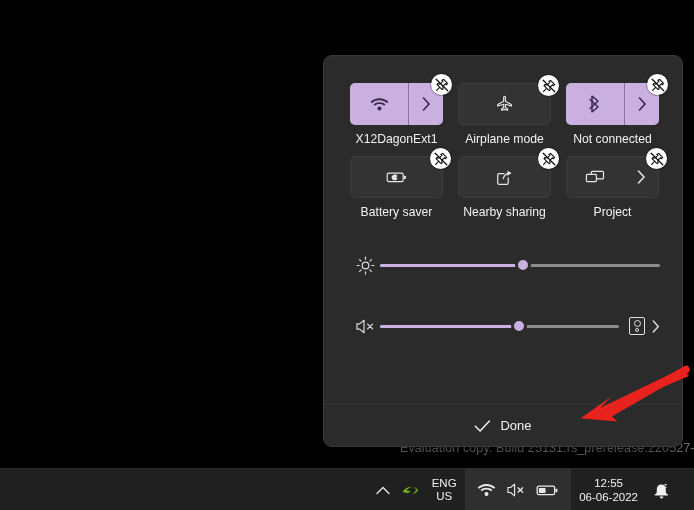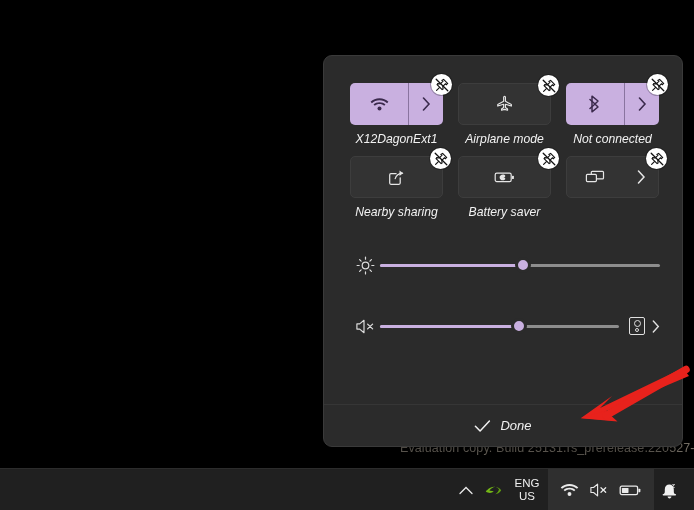--- a/index.html
+++ b/index.html
@@ -21,21 +21,20 @@
 
   
   #qs-panel {
     position: absolute; left: 323px; top: 55px;
     width: 360px; height: 392px;
     background: #2b2b2b;
     border-radius: 9px;
     border: 1px solid #3a3a3a;
     box-shadow: 0 6px 22px rgba(0,0,0,.65);
     overflow: hidden;
-    font-style: italic;
   }
 
   
   .tile-grid {
     display: grid;
     grid-template-columns: repeat(3, 93px);
     column-gap: 15px;
     row-gap: 10px;
     padding: 27px 0 0 26px;
   }
@@ -146,21 +145,21 @@
   #arrow { position: absolute; left: 560px; top: 360px; width: 134px; height: 72px; }
 
   
   #taskbar {
     position: absolute; left: 0; bottom: 0;
     width: 694px; height: 42px;
     background: #202020;
     border-top: 1px solid #2c2c2c;
   }
   #tray {
-    position: absolute; right: 4px; top: 0; height: 42px;
+    position: absolute; right: 12px; top: 0; height: 42px;
     display: flex; align-items: center; gap: 0;
     padding-right: 6px;
   }
   .tray-item { display: flex; align-items: center; justify-content: center; color: #e8e8e8; }
   #tray-chev { width: 28px; height: 42px; }
   #tray-gpu { width: 26px; height: 42px; }
   #tray-lang {
     width: 42px; height: 42px; flex-direction: column;
     font-size: 11.5px; line-height: 13px; color: #f0f0f0;
   }
@@ -259,61 +258,61 @@
             </svg>
           </div>
         </div>
         <div class="tile-label wide">Not connected</div>
       </div>
 
       <div class="tile-cell">
         <div class="tile off single">
           <div class="tile-main">
             <span>
+              <svg width="22" height="14" viewBox="0 0 22 14">
+                <rect x="1.2" y="3.2" width="16" height="8.4" rx="1.6" fill="none" stroke="#e6e6e6" stroke-width="1.2"></rect>
+                <rect x="18" y="5.8" width="1.9" height="3.3" rx=".7" fill="#e6e6e6"></rect>
+                <path d="M9 4.6c-2.1 0-3.4 1.4-3.4 2.8 0 1.5 1.3 2.9 3.4 2.9 1.4 0 2.3-.7 2.3-1.5 0-.9-.8-1.4-2-1.4 1.2 0 2-.5 2-1.3 0-.8-.9-1.5-2.3-1.5z" fill="#e6e6e6"></path>
+              </svg>
+            </span>
+          </div>
+          <div class="unpin">
+            <svg width="14" height="14" viewBox="0 0 14 14">
+              <path d="M8.6 1.4l4 4-1.3 1.3-.9-.9-2.6 2.6.3 2.6-1 .6-5-5 .6-1 2.6.3 2.6-2.6-.9-.9z" fill="none" stroke="#111" stroke-width="1.15"></path>
+              <path d="M4.4 9.6L1.6 12.4" stroke="#111" stroke-width="1.15" stroke-linecap="round"></path>
+              <path d="M1.2 1.2l11.6 11.6" stroke="#111" stroke-width="1.3" stroke-linecap="round"></path>
+            </svg>
+          </div>
+        </div>
+        <div class="tile-label wide">Battery saver</div>
+      </div>
+
+      <div class="tile-cell">
+        <div class="tile off single">
+          <div class="tile-main">
+            <span>
               <svg width="17" height="17" viewBox="0 0 17 17">
                 <path d="M12.2 8.8v5.3c0 .7-.5 1.2-1.2 1.2H2.9c-.7 0-1.2-.5-1.2-1.2V5.9c0-.7.5-1.2 1.2-1.2h5.2" fill="none" stroke="#e6e6e6" stroke-width="1.25" stroke-linecap="round"></path>
                 <path d="M7.2 9.6c1-3.5 3.6-5.2 7.4-5.4" fill="none" stroke="#e6e6e6" stroke-width="1.25" stroke-linecap="round"></path>
                 <path d="M11.5 1.4l3.5 2.8-3.5 2.8z" fill="#e6e6e6"></path>
               </svg>
             </span>
           </div>
           <div class="unpin">
             <svg width="14" height="14" viewBox="0 0 14 14">
               <path d="M8.6 1.4l4 4-1.3 1.3-.9-.9-2.6 2.6.3 2.6-1 .6-5-5 .6-1 2.6.3 2.6-2.6-.9-.9z" fill="none" stroke="#111" stroke-width="1.15"></path>
               <path d="M4.4 9.6L1.6 12.4" stroke="#111" stroke-width="1.15" stroke-linecap="round"></path>
               <path d="M1.2 1.2l11.6 11.6" stroke="#111" stroke-width="1.3" stroke-linecap="round"></path>
             </svg>
           </div>
         </div>
         <div class="tile-label wide">Nearby sharing</div>
       </div>
 
       <div class="tile-cell">
-        <div class="tile off single">
-          <div class="tile-main">
-            <span>
-              <svg width="22" height="14" viewBox="0 0 22 14">
-                <rect x="1.2" y="3.2" width="16" height="8.4" rx="1.6" fill="none" stroke="#e6e6e6" stroke-width="1.2"></rect>
-                <rect x="18" y="5.8" width="1.9" height="3.3" rx=".7" fill="#e6e6e6"></rect>
-                <path d="M9 4.6c-2.1 0-3.4 1.4-3.4 2.8 0 1.5 1.3 2.9 3.4 2.9 1.4 0 2.3-.7 2.3-1.5 0-.9-.8-1.4-2-1.4 1.2 0 2-.5 2-1.3 0-.8-.9-1.5-2.3-1.5z" fill="#e6e6e6"></path>
-              </svg>
-            </span>
-          </div>
-          <div class="unpin">
-            <svg width="14" height="14" viewBox="0 0 14 14">
-              <path d="M8.6 1.4l4 4-1.3 1.3-.9-.9-2.6 2.6.3 2.6-1 .6-5-5 .6-1 2.6.3 2.6-2.6-.9-.9z" fill="none" stroke="#111" stroke-width="1.15"></path>
-              <path d="M4.4 9.6L1.6 12.4" stroke="#111" stroke-width="1.15" stroke-linecap="round"></path>
-              <path d="M1.2 1.2l11.6 11.6" stroke="#111" stroke-width="1.3" stroke-linecap="round"></path>
-            </svg>
-          </div>
-        </div>
-        <div class="tile-label wide">Battery saver</div>
-      </div>
-
-      <div class="tile-cell">
         <div class="tile off">
           <div class="tile-main">
             <span>
               <svg width="21" height="15" viewBox="0 0 21 15">
                 <rect x="6.3" y="1.3" width="12.2" height="7.6" rx="1" fill="none" stroke="#e6e6e6" stroke-width="1.2"></rect>
                 <rect x="1.4" y="4.4" width="10" height="7.2" rx="1" fill="#333" stroke="#e6e6e6" stroke-width="1.2"></rect>
               </svg>
             </span>
           </div>
           <div class="tile-chev">
@@ -322,20 +321,21 @@
             </svg>
           </div>
           <div class="unpin">
             <svg width="14" height="14" viewBox="0 0 14 14">
               <path d="M8.6 1.4l4 4-1.3 1.3-.9-.9-2.6 2.6.3 2.6-1 .6-5-5 .6-1 2.6.3 2.6-2.6-.9-.9z" fill="none" stroke="#111" stroke-width="1.15"></path>
               <path d="M4.4 9.6L1.6 12.4" stroke="#111" stroke-width="1.15" stroke-linecap="round"></path>
               <path d="M1.2 1.2l11.6 11.6" stroke="#111" stroke-width="1.3" stroke-linecap="round"></path>
             </svg>
           </div>
         </div>
+        <div class="tile-label wide">Project</div>
       </div>
 
     </div>
 
     <div class="slider-row brightness">
       <div class="slider-ico">
         <svg width="19" height="19" viewBox="0 0 19 19">
           <circle cx="9.5" cy="9.5" r="3.3" fill="none" stroke="#dcdcdc" stroke-width="1.2"></circle>
           <g stroke="#dcdcdc" stroke-width="1.2" stroke-linecap="round">
             <path d="M9.5 1.1v2.1M9.5 15.8v2.1M1.1 9.5h2.1M15.8 9.5h2.1M3.6 3.6l1.5 1.5M13.9 13.9l1.5 1.5M15.4 3.6l-1.5 1.5M5.1 13.9l-1.5 1.5"></path>
@@ -438,20 +438,24 @@
         </span>
         <span class="tray-item">
           <svg width="23" height="14" viewBox="0 0 23 14">
             <rect x="1.2" y="3.2" width="17.4" height="8.4" rx="1.6" fill="none" stroke="#eaeaea" stroke-width="1.3"></rect>
             <rect x="2.9" y="4.9" width="6.6" height="5" rx=".6" fill="#eaeaea"></rect>
             <rect x="19.4" y="5.8" width="2" height="3.4" rx=".7" fill="#eaeaea"></rect>
           </svg>
         </span>
       </div>
 
+      <div id="tray-clock">
+        <span>12:55</span>
+        <span>06-06-2022</span>
+      </div>
 
       <div class="tray-item" id="tray-bell">
         <svg width="21" height="21" viewBox="0 0 21 21">
           <path d="M4.6 14.2c.9-.7 1.2-1.6 1.2-2.9V9.2c0-2.7 2-4.7 4.5-4.7s4.5 2 4.5 4.7v2.1c0 1.3.3 2.2 1.2 2.9z" fill="#f0f0f0"></path>
           <rect x="3.6" y="14" width="13.5" height="1.6" rx=".8" fill="#f0f0f0"></rect>
           <path d="M8.6 16.6h3.8c0 1.1-.85 1.9-1.9 1.9s-1.9-.8-1.9-1.9z" fill="#f0f0f0"></path>
           <text x="12.4" y="8.4" font-family="Liberation Sans, sans-serif" font-size="7.4" fill="#f0f0f0">z</text>
         </svg>
       </div>
 

